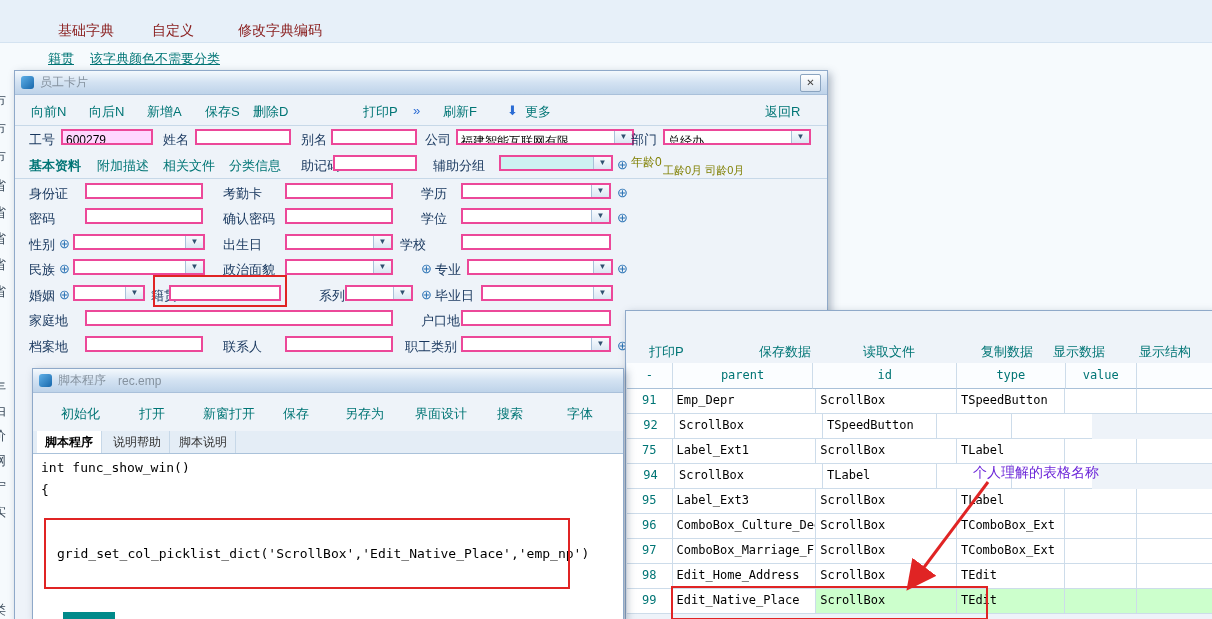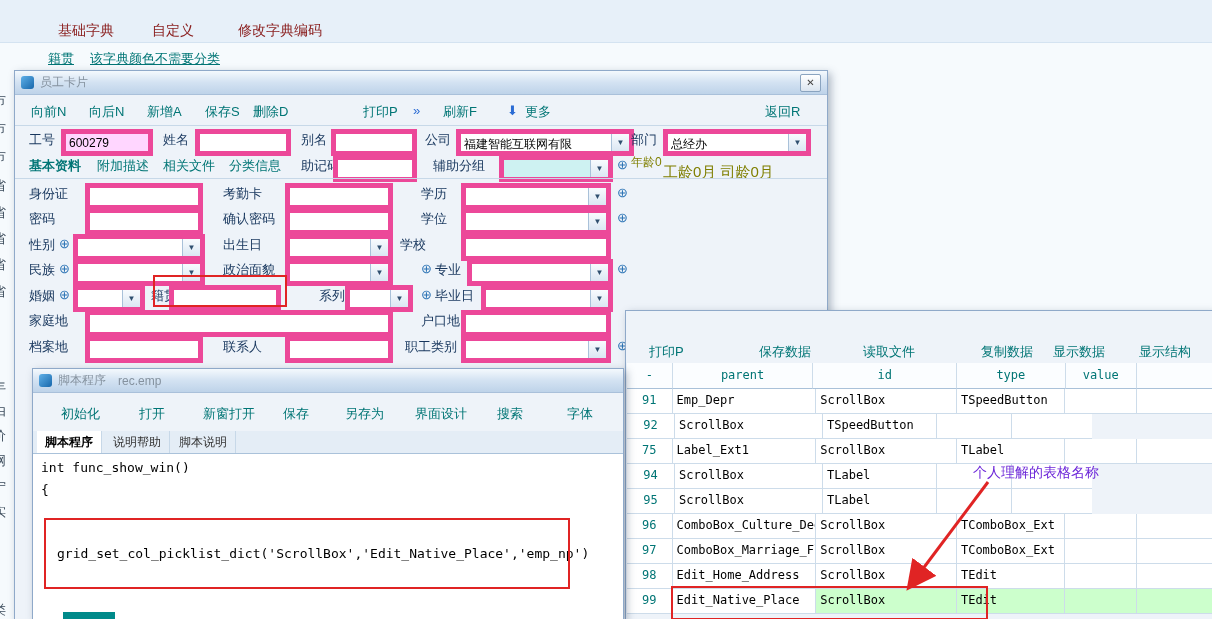--- a/index.html
+++ b/index.html
@@ -15,21 +15,21 @@
   .titlebar{position:absolute;left:0;top:0;right:0;height:24px;display:flex;align-items:center;padding:0 6px;box-sizing:border-box;
             background:linear-gradient(#f4f9fd,#d3e2f2 50%,#bed3e9);border-bottom:1px solid #a9c0da;}
   .ticon{width:13px;height:13px;border-radius:3px;background:linear-gradient(135deg,#5fb0e8,#1767ab);margin-right:6px;flex:0 0 auto;}
   .ttext{font-size:12px;color:#85929f;white-space:nowrap;}
   .closebtn{margin-left:auto;width:19px;height:16px;background:linear-gradient(#ffffff,#dbe5f0);border:1px solid #8aa4c0;
             border-radius:2px;font-size:10px;line-height:15px;text-align:center;color:#444;cursor:pointer;}
   .tlink{position:absolute;font-size:13px;color:#007575;white-space:nowrap;cursor:pointer;}
   .blue{color:#2a6bd4;}
   
   .lbl{position:absolute;font-size:13px;color:#17365d;white-space:nowrap;}
-  .inp{position:absolute;height:27px;background:#fff;border:5px solid #ec4899;box-sizing:border-box;font-size:12px;color:#000;
+  .inp{position:absolute;height:16px;background:#fff;border:2px solid #ec4899;box-sizing:border-box;font-size:12px;color:#000;
        padding:0 3px;line-height:18px;overflow:hidden;white-space:nowrap;}
   .cmb{display:flex;align-items:stretch;padding:0;}
   .cmb .val{flex:1;padding:1px 3px;overflow:hidden;white-space:nowrap;font-size:12px;}
   .cmb .btn{width:17px;background:linear-gradient(#f8fbfe,#dbe7f3);border-left:1px solid #a9c1d9;font-size:8px;color:#2f4f6f;
             display:flex;align-items:center;justify-content:center;cursor:pointer;flex:0 0 auto;}
   .plus{position:absolute;font-size:13px;color:#2e75b6;cursor:pointer;line-height:16px;}
   .etab{position:absolute;font-size:13px;color:#007575;white-space:nowrap;cursor:pointer;}
   .olive{position:absolute;color:#7f7f00;white-space:nowrap;}
   .sep{position:absolute;left:0;right:0;height:1px;background:#c7d8e8;}
   
@@ -121,21 +121,21 @@
     <span class="etab" style="left:214px;top:86px">分类信息</span>
     <span class="lbl" style="left:286px;top:86px">助记码</span>
     <div class="inp" style="left:318px;top:84px;width:84px"></div>
     <span class="lbl" style="left:418px;top:86px">辅助分组</span>
     <div class="inp cmb" style="left:484px;top:84px;width:114px;background:#cef2f2">
       <span class="val"></span>
       <span class="btn">▼</span>
     </div>
     <span class="plus" style="left:602px;top:86px">⊕</span>
     <span class="olive" style="left:616px;top:83px;font-size:12px">年龄0</span>
-    <span class="olive" style="left:648px;top:92px;font-size:15px">工龄0月 司龄0月</span>
+    <span class="olive" style="left:648px;top:92px;font-size:11px">工龄0月 司龄0月</span>
     <div class="sep" style="top:107px"></div>
 
     <span class="lbl" style="left:14px;top:114px">身份证</span>
     <div class="inp" style="left:70px;top:112px;width:118px"></div>
     <span class="lbl" style="left:208px;top:114px">考勤卡</span>
     <div class="inp" style="left:270px;top:112px;width:108px"></div>
     <span class="lbl" style="left:406px;top:114px">学历</span>
     <div class="inp cmb" style="left:446px;top:112px;width:150px">
       <span class="val"></span>
       <span class="btn">▼</span>
@@ -265,20 +265,21 @@
       </div>
       <div class="trow">
         <div class="tcell tnum">94</div>
         <div class="tcell tparent">ScrollBox</div>
         <div class="tcell ttype">TLabel</div>
         <div class="tcell tval"></div>
         <div class="tcell textra"></div>
       </div>
       <div class="trow">
         <div class="tcell tnum">95</div>
+        <div class="tcell tid">Label_Ext3</div>
         <div class="tcell tparent">ScrollBox</div>
         <div class="tcell ttype">TLabel</div>
         <div class="tcell tval"></div>
         <div class="tcell textra"></div>
       </div>
       <div class="trow">
         <div class="tcell tnum">96</div>
         <div class="tcell tid">ComboBox_Culture_Degree</div>
         <div class="tcell tparent">ScrollBox</div>
         <div class="tcell ttype">TComboBox_Ext</div>

